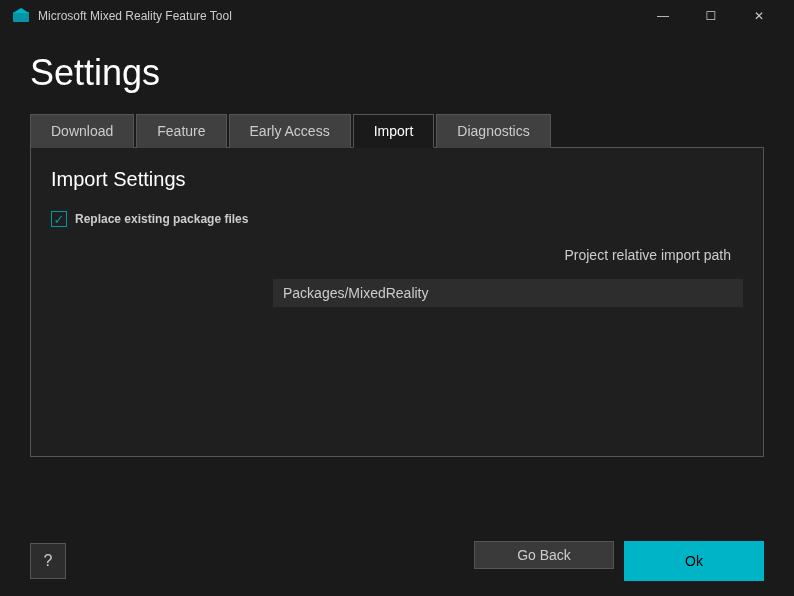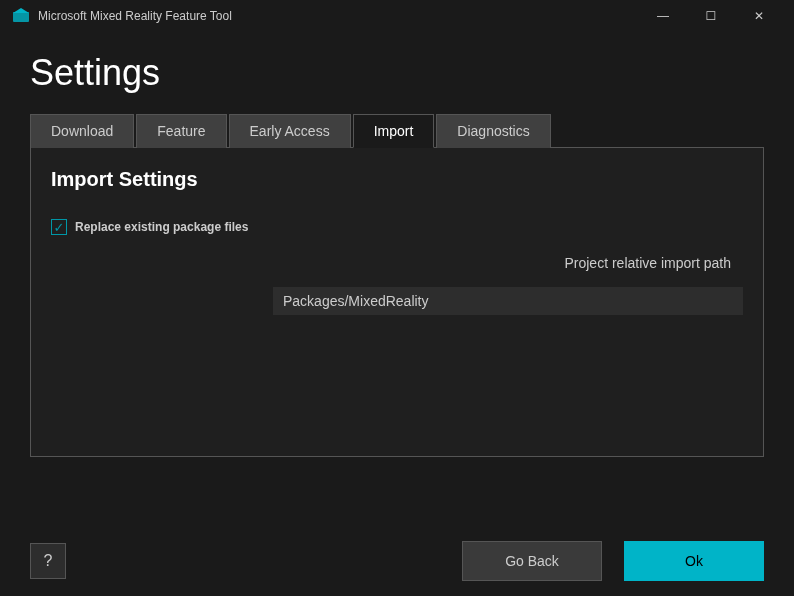--- a/index.html
+++ b/index.html
@@ -101,23 +101,23 @@
     .panel {
       border: 1px solid #555;
       padding: 20px;
       background: #1f1f1f;
       margin-top: -1px;
       height: 310px;
     }
 
     .panel-title {
       font-size: 20px;
-      font-weight: 700;
-      color: #ffffff;
-      margin-bottom: 28px;
+      font-weight: 400;
+      color: #ffffff;
+      margin-bottom: 20px;
     }
 
     
     .checkbox-row {
       display: flex;
       align-items: center;
       gap: 8px;
       margin-bottom: 20px;
     }
 
@@ -198,21 +198,21 @@
       justify-content: center;
     }
 
     .footer-right {
       display: flex;
       gap: 10px;
     }
 
     .go-back-btn {
       width: 140px;
-      height: 40px;
+      height: 28px;
       background: #3a3a3a;
       border: 1px solid #555;
       color: #cccccc;
       font-size: 14px;
       cursor: pointer;
       display: flex;
       align-items: center;
       justify-content: center;
     }
 
@@ -221,21 +221,20 @@
       height: 40px;
       background: #00b4c8;
       border: none;
       color: #000000;
       font-size: 14px;
       cursor: pointer;
       display: flex;
       align-items: center;
       justify-content: center;
       font-weight: 500;
-      margin-left: 12px;
     }
   </style>
 </head>
 <body>
 
 <div class="title-bar">
   <div class="title-bar-left">
     <svg class="title-bar-icon" viewBox="0 0 18 18" fill="none">
       <rect x="1" y="5" width="16" height="10" rx="1" fill="#00b4c8" opacity="0.8"></rect>
       <polygon points="9,1 17,6 1,6" fill="#00b4c8"></polygon>

